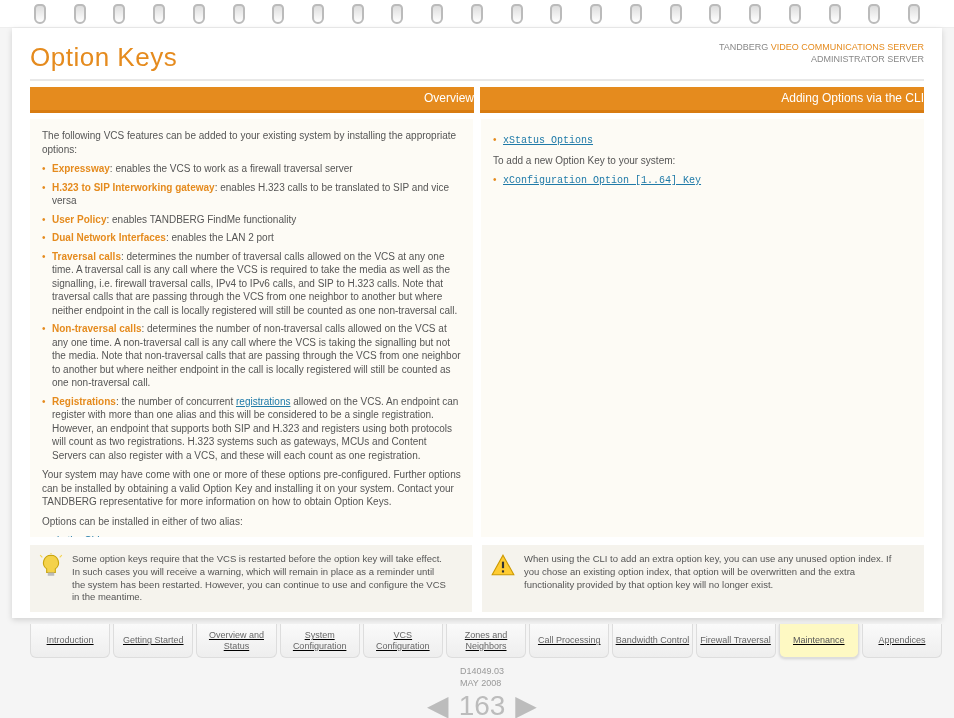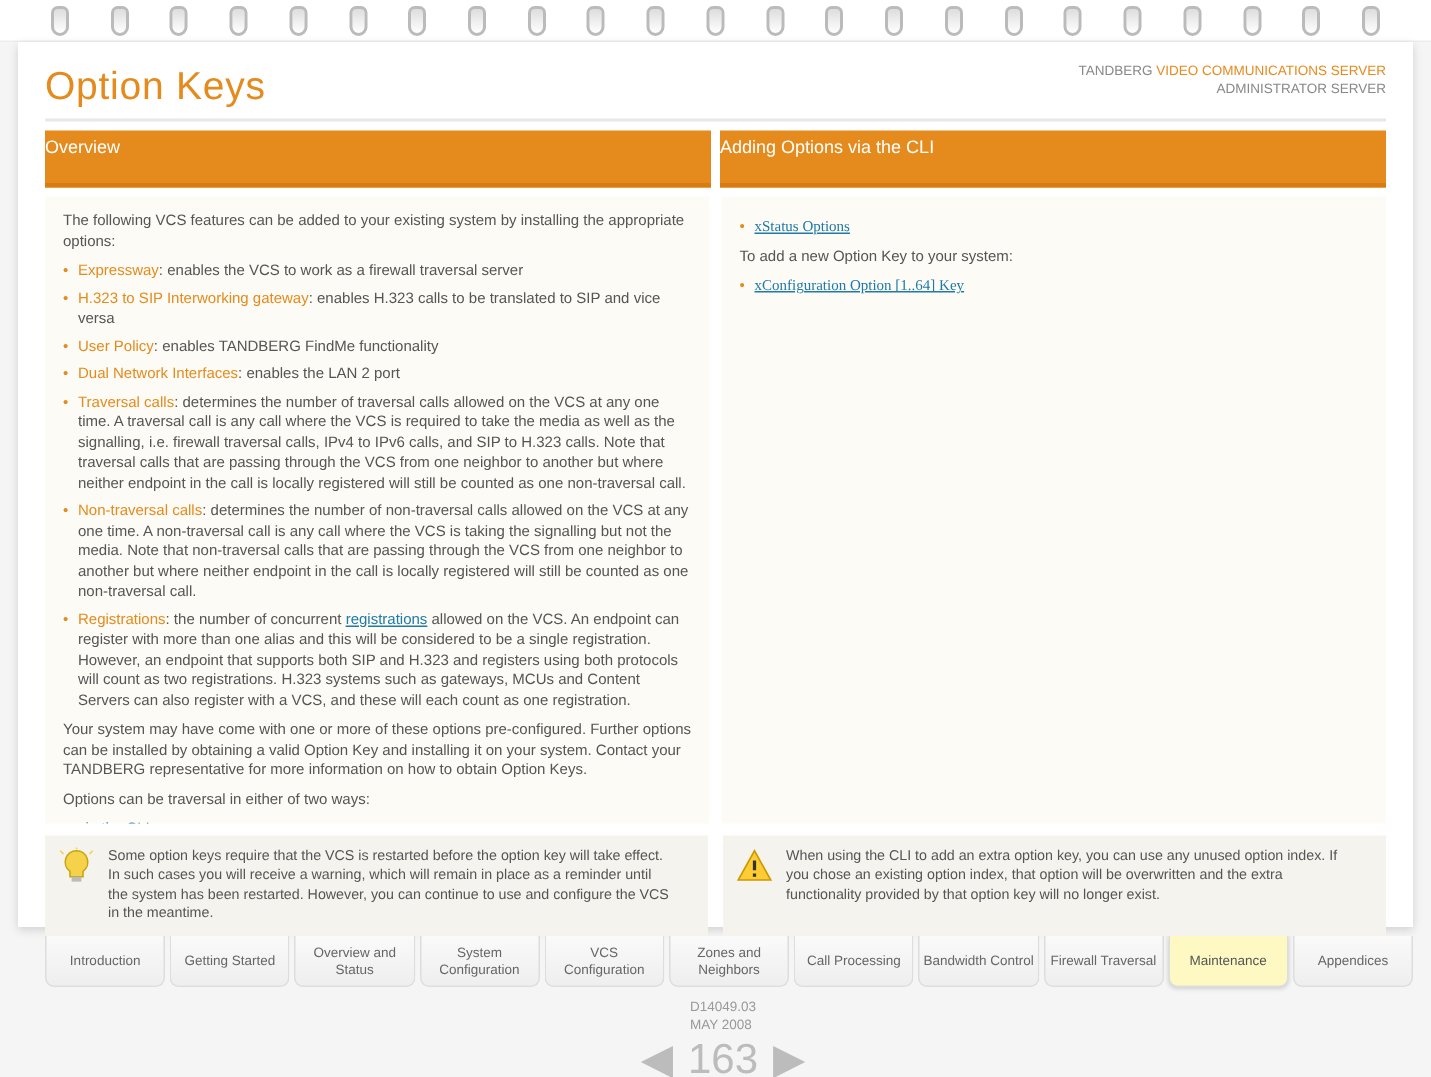--- a/index.html
+++ b/index.html
@@ -57,23 +57,23 @@
   .header-right .prod { color: #e58b1e; margin-top: 28px; }
   .dual-header {
     display: flex;
     gap: 6px;
     margin-bottom: 6px;
   }
   .col-header {
     flex: 1;
     background: #e58b1e;
     color: #fff;
-    text-align: left;
+    text-align: right;
     font-size: 12px;
-    padding: 4px 0 17px 0;
+    padding: 4px 0 5px 0;
     border-bottom: 3px solid #d87c12;
   }
   .columns {
     display: flex;
     gap: 8px;
     height: 418px;
   }
   .col {
     flex: 1;
     background: #fdfbf5;
@@ -90,27 +90,27 @@
     padding-left: 10px;
     margin-bottom: 5px;
   }
   .col ul li::before {
     content: "•";
     color: #e58b1e;
     position: absolute;
     left: 0;
     top: 0;
   }
-  .term { color: #e58b1e; }
+  .term { color: #e58b1e; font-weight: bold; }
   .link {
     color: #1f7aa8;
     text-decoration: underline;
     cursor: pointer;
   }
-  .link.mono { font-family: Liberation Serif, serif; }
+  .link.mono { font-family: Liberation Mono, monospace; }
   .notes-row {
     display: flex;
     gap: 10px;
     margin-top: 8px;
   }
   .note {
     flex: 1;
     background: #f5f3ed;
     padding: 8px 22px 8px 42px;
     font-size: 9.5px;
@@ -123,20 +123,21 @@
     position: absolute;
     left: 8px;
     top: 8px;
     width: 26px;
     height: 26px;
   }
   .tabs {
     display: flex;
     gap: 3px;
     margin: 6px 12px 0 30px;
+    text-decoration: underline;
   }
   .tab {
     flex: 1;
     background: linear-gradient(#fafafa,#eee);
     border: 1px solid #ddd;
     border-radius: 0 0 6px 6px;
     border-top: none;
     font-size: 9px;
     color: #666;
     text-align: center;
@@ -232,21 +233,21 @@
       <ul>
         <li><span class="term">Expressway</span><span>: enables the VCS to work as a firewall traversal server</span></li>
         <li><span class="term">H.323 to SIP Interworking gateway</span><span>: enables H.323 calls to be translated to SIP and vice versa</span></li>
         <li><span class="term">User Policy</span><span>: enables TANDBERG FindMe functionality</span></li>
         <li><span class="term">Dual Network Interfaces</span><span>: enables the LAN 2 port</span></li>
         <li><span class="term">Traversal calls</span><span>: determines the number of traversal calls allowed on the VCS at any one time.  A traversal call is any call where the VCS is required to take the media as well as the signalling, i.e. firewall traversal calls, IPv4 to IPv6 calls, and SIP to H.323 calls.  Note that traversal calls that are passing through the VCS from one neighbor to another but where neither endpoint in the call is locally registered will still be counted as one non-traversal call.</span></li>
         <li><span class="term">Non-traversal calls</span><span>: determines the number of non-traversal calls allowed on the VCS at any one time.  A non-traversal call is any call where the VCS is taking the signalling but not the media.  Note that non-traversal calls that are passing through the VCS from one neighbor to another but where neither endpoint in the call is locally registered will still be counted as one non-traversal call.</span></li>
         <li><span class="term">Registrations</span><span>: the number of concurrent </span><span class="link">registrations</span><span> allowed on the VCS.  An endpoint can register with more than one alias and this will be considered to be a single registration.  However, an endpoint that supports both SIP and H.323 and registers using both protocols will count as two registrations.  H.323 systems such as gateways, MCUs and Content Servers can also register with a VCS, and these will each count as one registration.</span></li>
       </ul>
       <p>Your system may have come with one or more of these options pre-configured.  Further options can be installed by obtaining a valid Option Key and installing it on your system.  Contact your TANDBERG representative for more information on how to obtain Option Keys.</p>
-      <p>Options can be traversal in either of two ways:</p>
+      <p>Options can be installed in either of two alias:</p>
       <ul>
         <li><span class="link">via the CLI</span><span>.</span></li>
 
       </ul>
 
     </div>
 
     <div class="col">
       <ul>
           <li><span class="link mono">xStatus Options</span></li>

